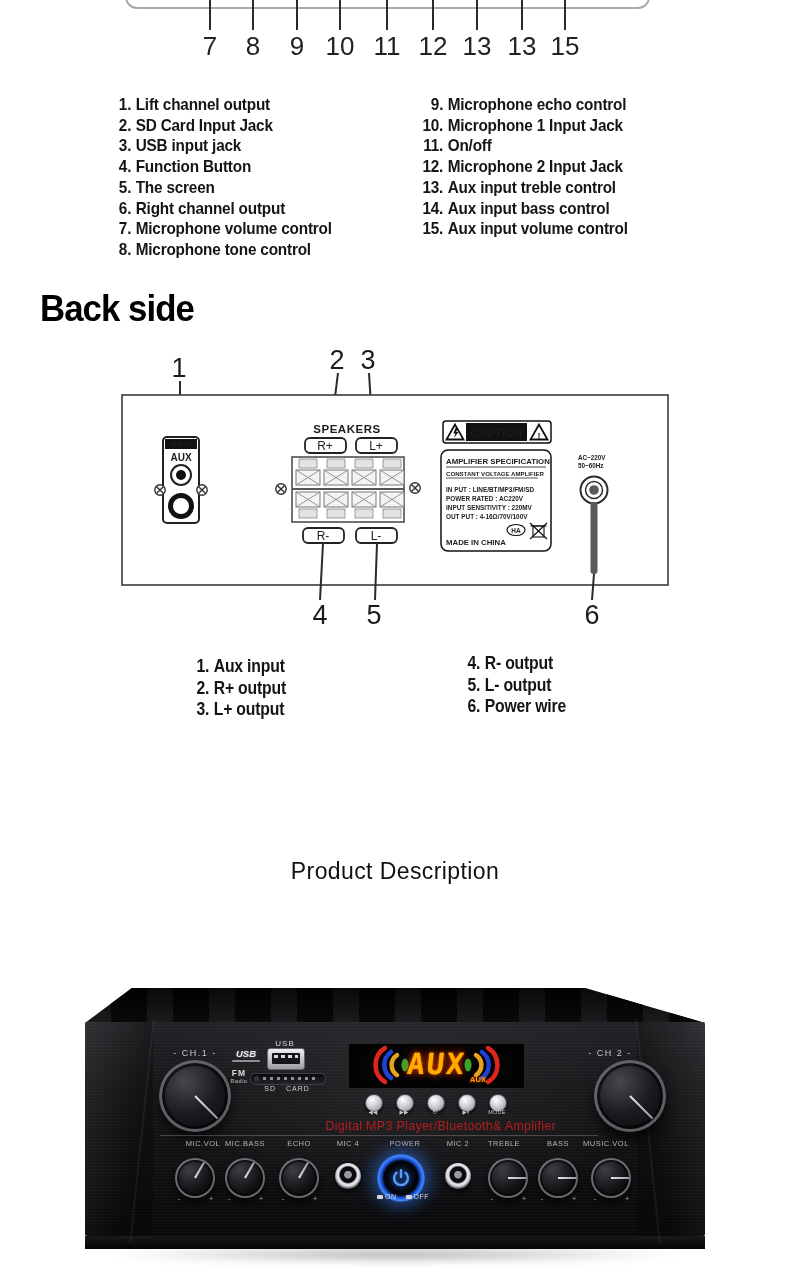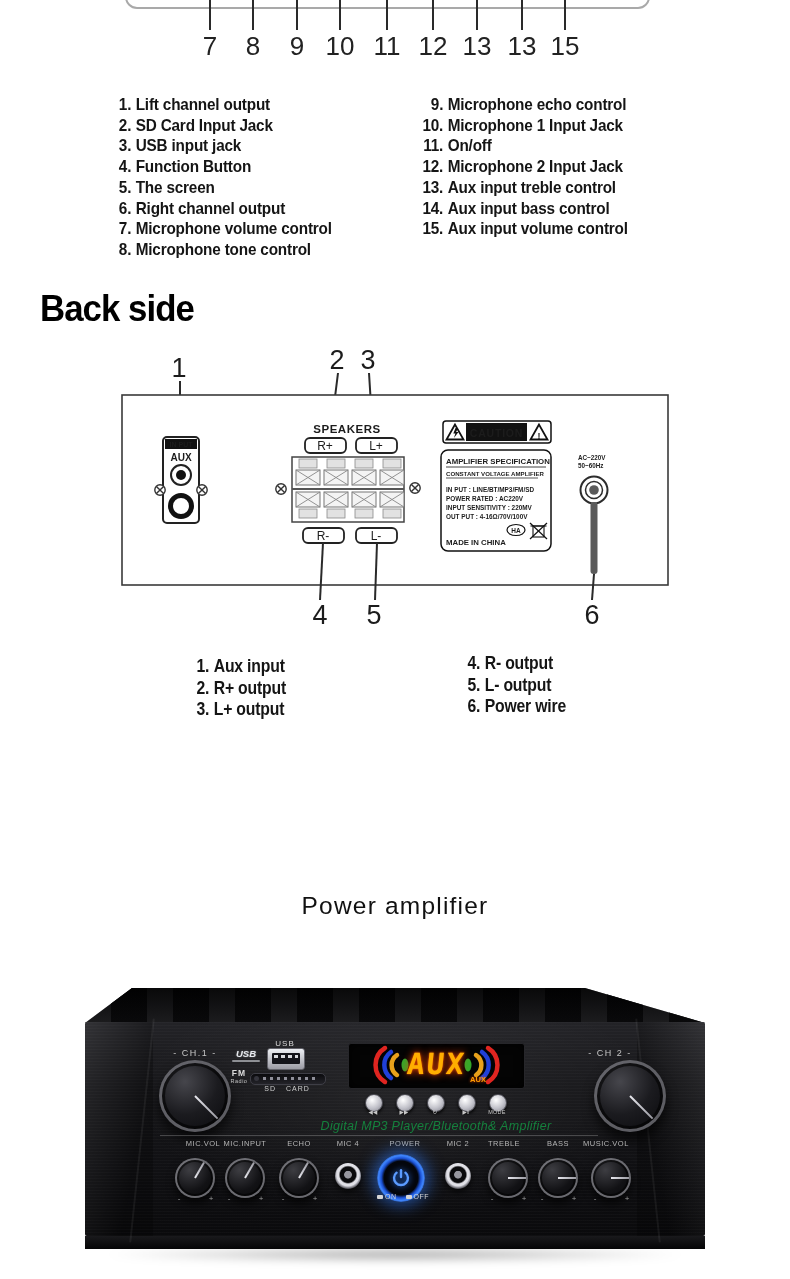--- a/index.html
+++ b/index.html
@@ -109,22 +109,22 @@
             font-family:"DejaVu Sans Mono",monospace;font-weight:700;font-size:29px;
             color:#ffae00;letter-spacing:2px;transform:skewX(-6deg);
             text-shadow:0 0 2px #ff6a00,0 0 9px #ff3c00;}
   .disp-sub{position:absolute;left:112px;top:31px;width:34px;text-align:center;font-size:7.5px;
             font-weight:700;color:#ff9d00;text-shadow:0 0 3px #ff5000;}
   .pbtn{position:absolute;top:106px;width:16px;height:16px;border-radius:50%;
         background:radial-gradient(circle at 38% 32%,#ffffff,#c2c2ca 55%,#83838d);
         border:1px solid #4e4e56;box-shadow:0 2px 3px rgba(0,0,0,.8);}
   .pbtn-label{position:absolute;top:121px;width:30px;text-align:center;font-size:5.5px;
               color:#c9c9c9;letter-spacing:.3px;}
-  .tagline{position:absolute;left:231px;top:131px;width:240px;text-align:center;font-size:12.5px;
-           color:#15803d;letter-spacing:.3px;font-style:italic;}
+  .tagline{position:absolute;left:231px;top:131px;width:240px;text-align:right;font-size:12.5px;
+           color:#b91c1c;letter-spacing:.3px;}
   .divider{position:absolute;left:75px;top:147px;width:438px;height:1px;background:rgba(255,255,255,.22);}
 </style>
 </head>
 <body>
 
 <div id="page">
 
   <div>
     <div class="panel-edge"></div>
     <div class="cline" style="left:209px"></div>
@@ -349,21 +349,21 @@
     <div class="prow">
         <span class="pnum">5.</span>
         <span class="plabel">L- output</span>
       </div>
     <div class="prow">
         <span class="pnum">6.</span>
         <span class="plabel">Power wire</span>
       </div>
   </div>
 
-  <div class="prod-sub">Power amplifier</div>
+  <div class="prod-title">Product Description</div>
 
   <div class="amp">
     <div class="amp-shadow"></div>
     <div class="amp-lid"></div>
     <div class="amp-body"></div>
     <div class="amp-base"></div>
     <div class="bezel l"></div>
     <div class="bezel r"></div>
     <div class="seam l"></div>
     <div class="seam r"></div>
@@ -409,21 +409,21 @@
     <div class="pbtn-label" style="left:273px">◀◀</div>
     <div class="pbtn-label" style="left:304px">▶▶</div>
     <div class="pbtn-label" style="left:335px">↻</div>
     <div class="pbtn-label" style="left:366px">▶‖</div>
     <div class="pbtn-label" style="left:397px">MODE</div>
 
     <div class="tagline">Digital MP3 Player/Bluetooth&amp; Amplifier</div>
     <div class="divider"></div>
 
     <div class="ctl-label" style="left:86px">MIC.VOL</div>
-    <div class="ctl-label" style="left:128px">MIC.INPUT</div>
+    <div class="ctl-label" style="left:128px">MIC.BASS</div>
     <div class="ctl-label" style="left:182px">ECHO</div>
     <div class="ctl-label" style="left:231px">MIC 4</div>
     <div class="ctl-label" style="left:288px">POWER</div>
     <div class="ctl-label" style="left:341px">MIC 2</div>
     <div class="ctl-label" style="left:387px">TREBLE</div>
     <div class="ctl-label" style="left:441px">BASS</div>
     <div class="ctl-label" style="left:489px">MUSIC.VOL</div>
 
     <div class="knob" style="left:90px;top:170px">
         <div class="tick" style="transform:rotate(-150deg)"></div>

